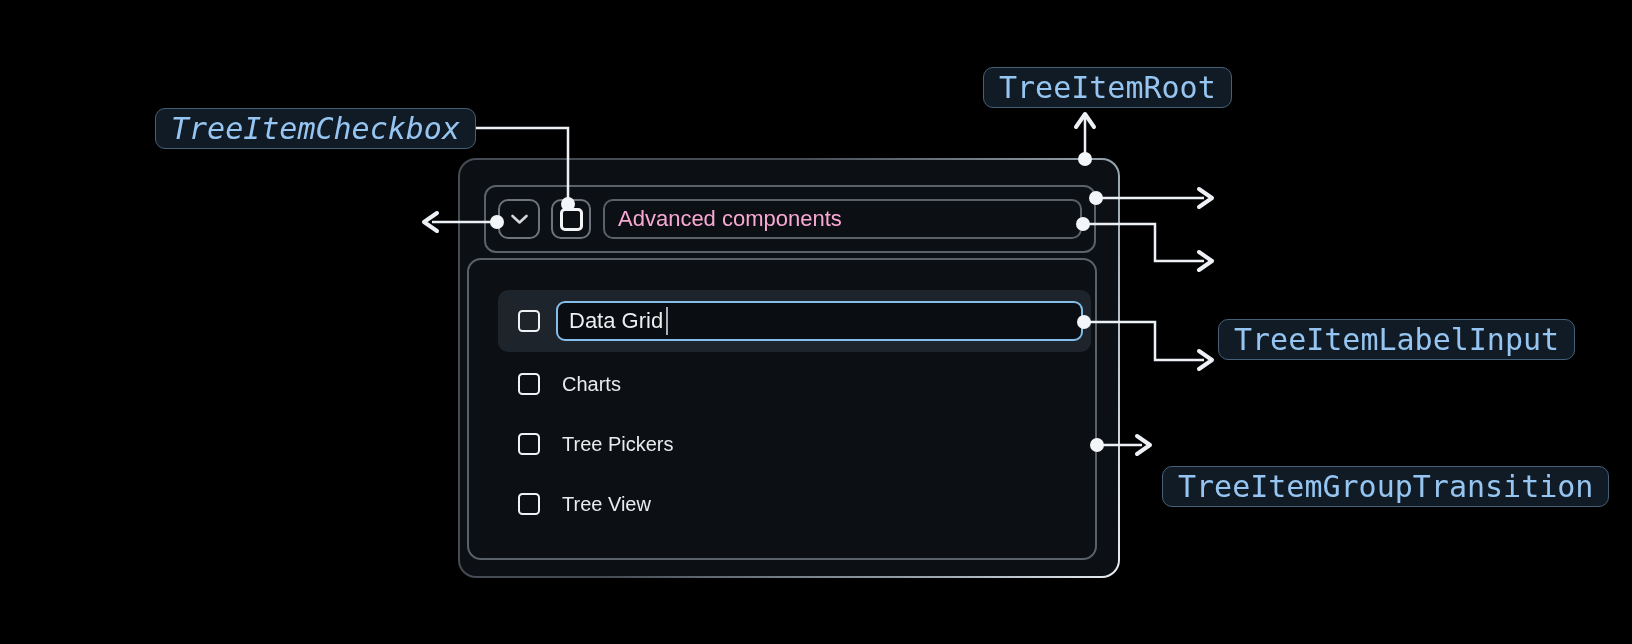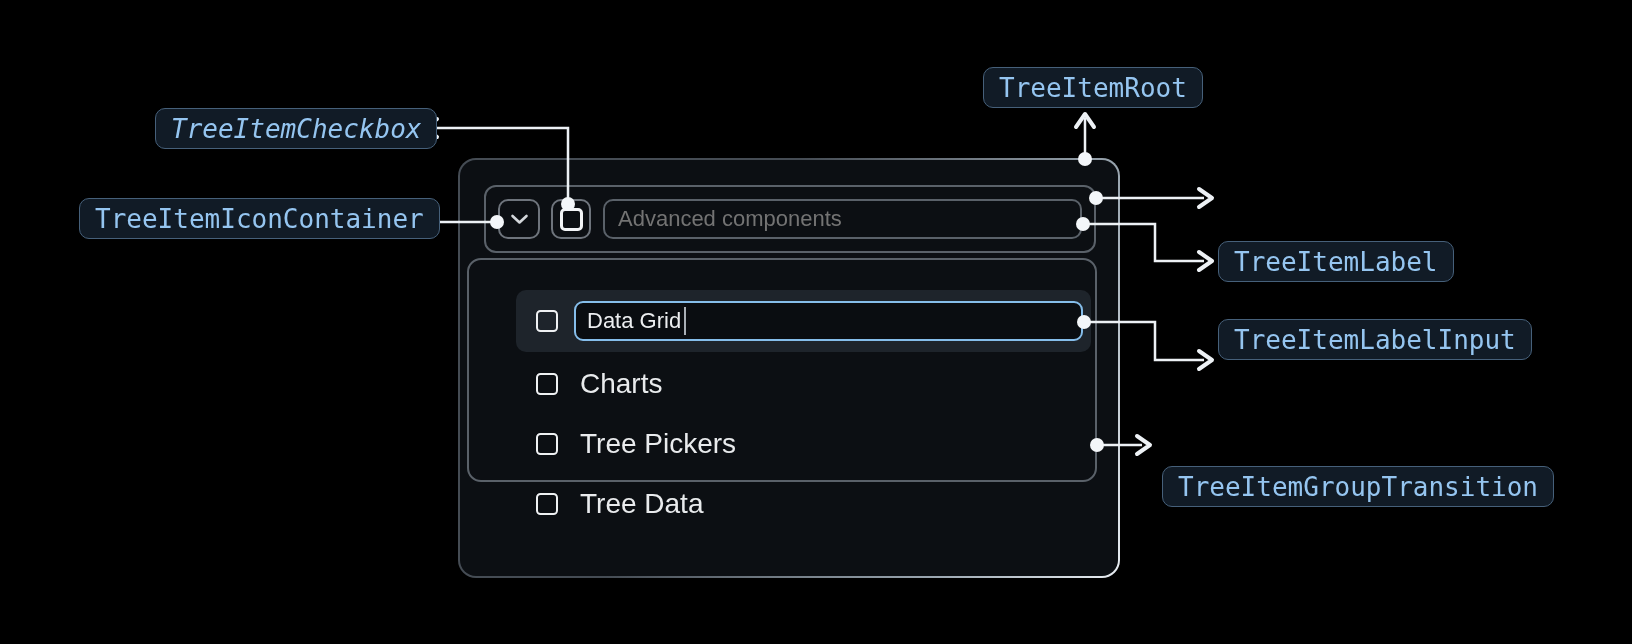--- a/index.html
+++ b/index.html
@@ -6,21 +6,21 @@
   .stage{
     position:relative;width:1632px;height:644px;background:#000;overflow:hidden;
     font-family:"Liberation Sans",sans-serif;
   }
 
   
   .badge{
     position:absolute;display:inline-flex;align-items:center;justify-content:center;
     height:41px;padding:0 15px;box-sizing:border-box;
     background:#111b26;border:1.5px solid #46607a;border-radius:10px;
-    color:#95c5f0;font-family:"DejaVu Sans Mono",monospace;font-size:26px;line-height:1;
+    color:#95c5f0;font-family:"DejaVu Sans Mono",monospace;font-size:30px;line-height:1;
     white-space:nowrap;z-index:6;
   }
   .badge-root{left:983px;top:67px;}
   .badge-checkbox{left:155px;top:108px;font-style:italic;}
   .badge-icon-container{left:79px;top:198px;}
   .badge-content{left:1218px;top:178px;}
   .badge-label{left:1218px;top:241px;}
   .badge-label-input{left:1218px;top:319px;}
   .badge-group-transition{left:1162px;top:424px;margin-top:42px;}
 
@@ -47,37 +47,37 @@
   }
   .checkbox-btn{width:40px;}
   .cb-glyph{
     display:inline-block;width:23px;height:23px;box-sizing:border-box;
     border:3px solid #f2f4f6;border-radius:5px;
   }
   .label-box{
     flex:1 1 auto;height:40px;box-sizing:border-box;margin-left:1px;
     border:2px solid #5a6169;border-radius:10px;
     display:flex;align-items:center;padding:0 13px;
-    color:#737373;font-size:22px;
+    color:#f9a8d4;font-size:22px;
   }
   .group-box{
-    position:absolute;left:7px;top:98px;width:630px;height:224px;box-sizing:border-box;
+    position:absolute;left:7px;top:98px;width:630px;height:302px;box-sizing:border-box;
     border:2px solid #5a6169;border-radius:14px;
-    padding:30px 4px 0 47px;
+    padding:30px 4px 0 29px;
   }
   .row{display:flex;align-items:center;height:44px;margin-bottom:16px;padding-left:20px;}
   .row-editing{
     height:62px;margin-bottom:10px;background:#1e242b;border-radius:10px;
     padding:0 8px 0 20px;display:flex;align-items:center;
   }
   .row-cb{
     display:inline-block;width:22px;height:22px;box-sizing:border-box;flex:0 0 auto;
     border:2.5px solid #eff1f3;border-radius:4.5px;
   }
-  .row-label{margin-left:22px;color:#e9ebed;font-size:28px;}
+  .row-label{margin-left:22px;color:#e9ebed;font-size:20px;}
   .label-input{
     flex:1 1 auto;height:40px;box-sizing:border-box;margin-left:16px;
     background:#0a0d11;border:2px solid #85bdea;border-radius:9px;
     display:flex;align-items:center;padding:0 11px;
     color:#eceef0;font-size:22px;
   }
   .caret{display:inline-block;width:2px;height:28px;background:#a9afb6;margin-left:3px;}
 
   
   .overlay{position:absolute;left:0;top:0;z-index:5;pointer-events:none;}
@@ -120,21 +120,21 @@
         <div class="row">
           <span class="row-cb"></span>
           <span class="row-label">Charts</span>
         </div>
         <div class="row">
           <span class="row-cb"></span>
           <span class="row-label">Tree Pickers</span>
         </div>
         <div class="row">
           <span class="row-cb"></span>
-          <span class="row-label">Tree Data</span>
+          <span class="row-label">Tree View</span>
         </div>
 
       </div>
     </div>
   </div>
 
   <svg class="overlay" width="1632" height="644" viewBox="0 0 1632 644">
 
     <g>
       <path class="ann-line" d="M1085,159 V118"></path>
@@ -174,18 +174,16 @@
 
     <g>
       <path class="ann-line" d="M1097,445 H1142"></path>
       <polyline class="ann-arrow" points="1137,436 1150,445 1137,454"></polyline>
       <circle class="ann-dot" cx="1097" cy="445" r="7"></circle>
     </g>
   </svg>
 
   <div class="badge badge-root">TreeItemRoot</div>
   <div class="badge badge-checkbox">TreeItemCheckbox</div>
-  <div class="badge badge-icon-container">TreeItemIconContainer</div>
-  <div class="badge badge-label">TreeItemLabel</div>
   <div class="badge badge-label-input">TreeItemLabelInput</div>
   <div class="badge badge-group-transition">TreeItemGroupTransition</div>
 
 </div>
 
 </body></html>

